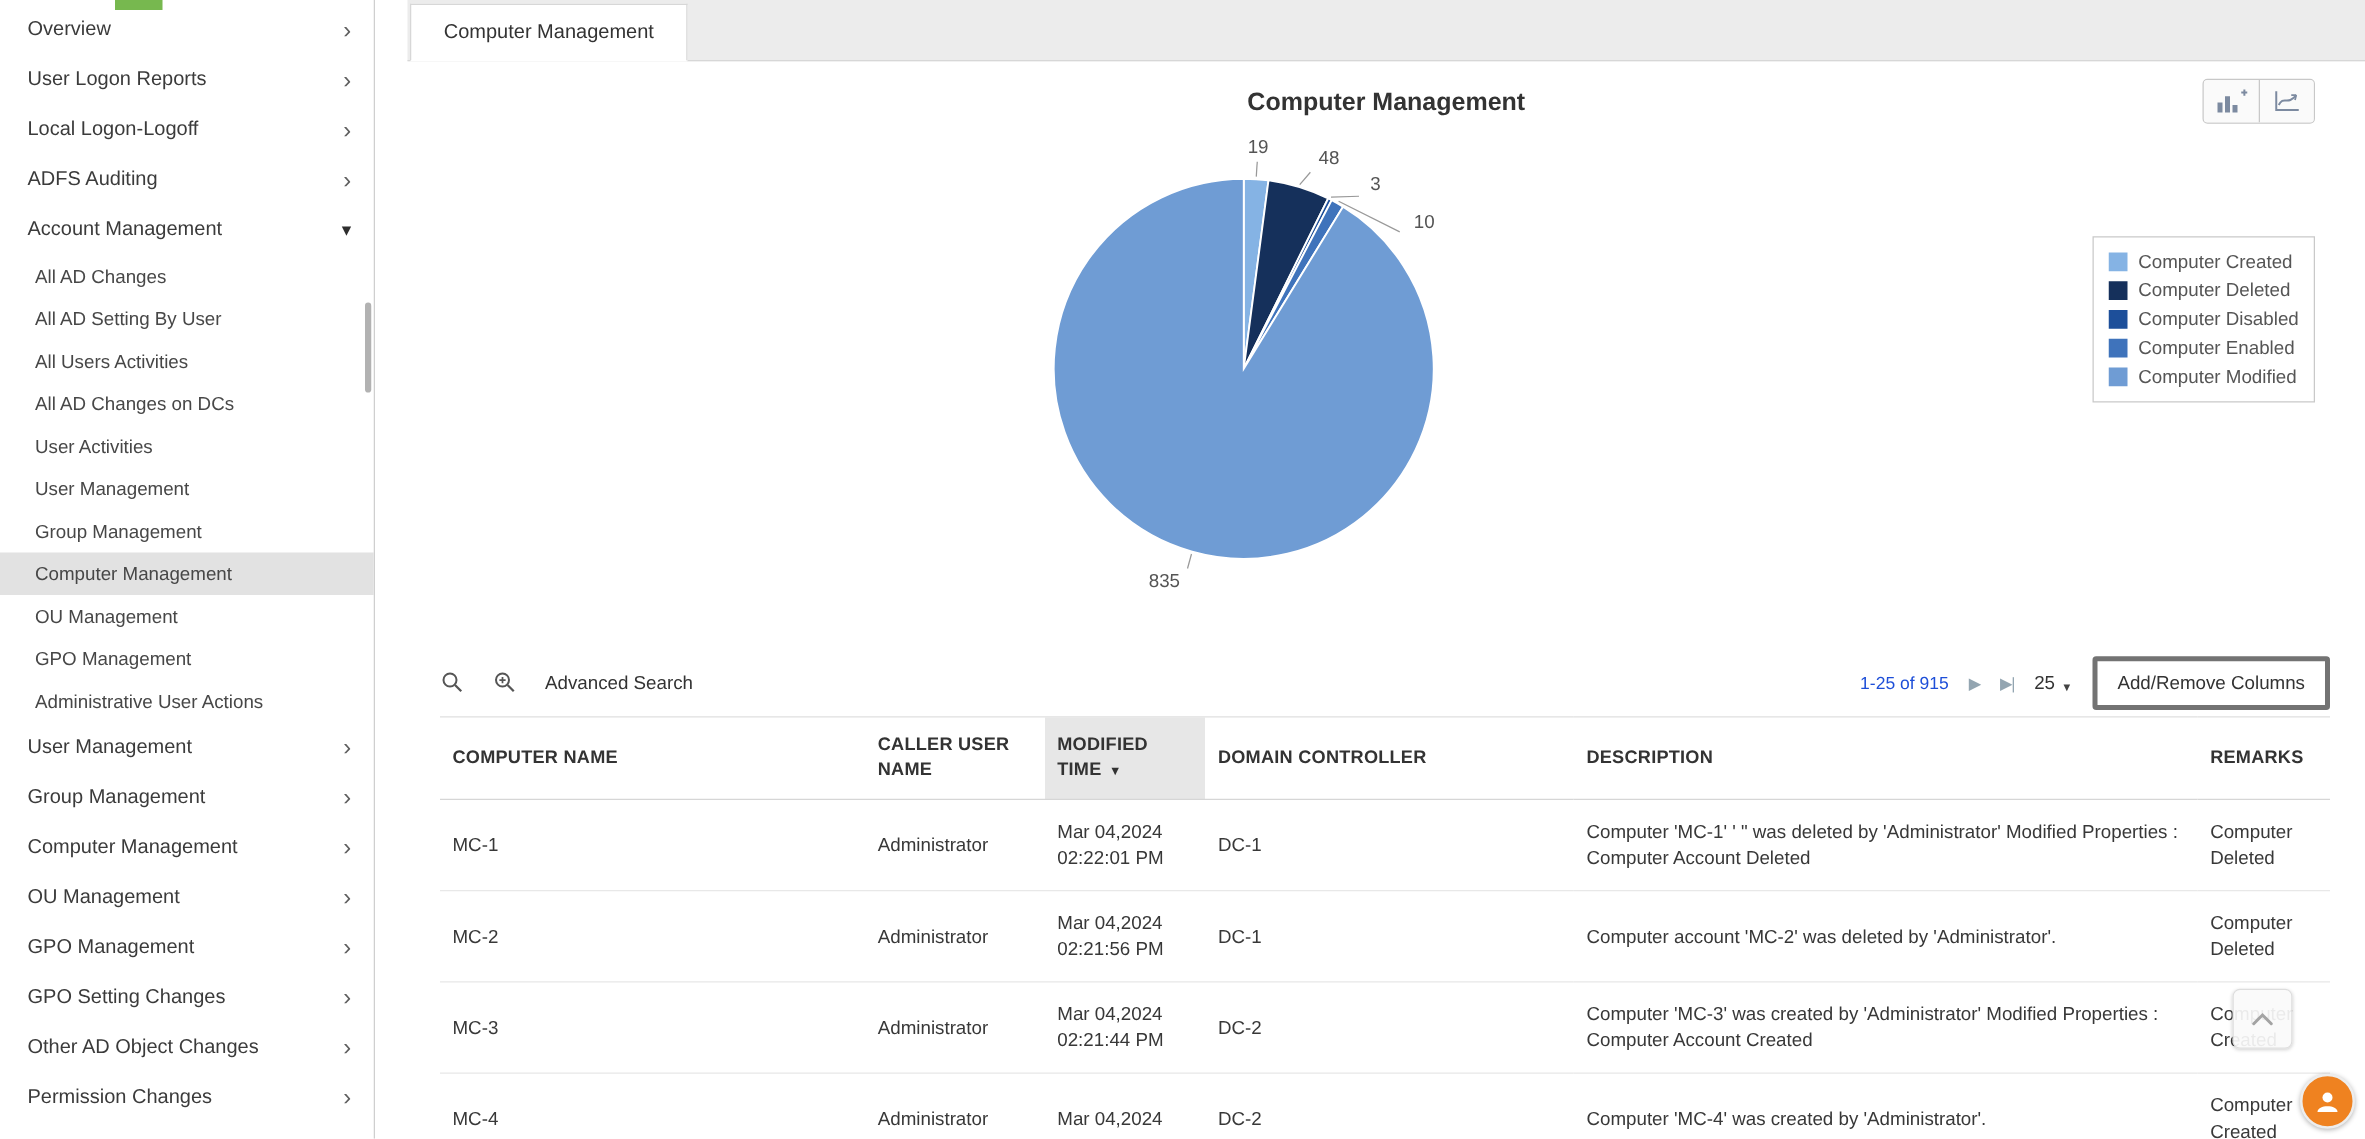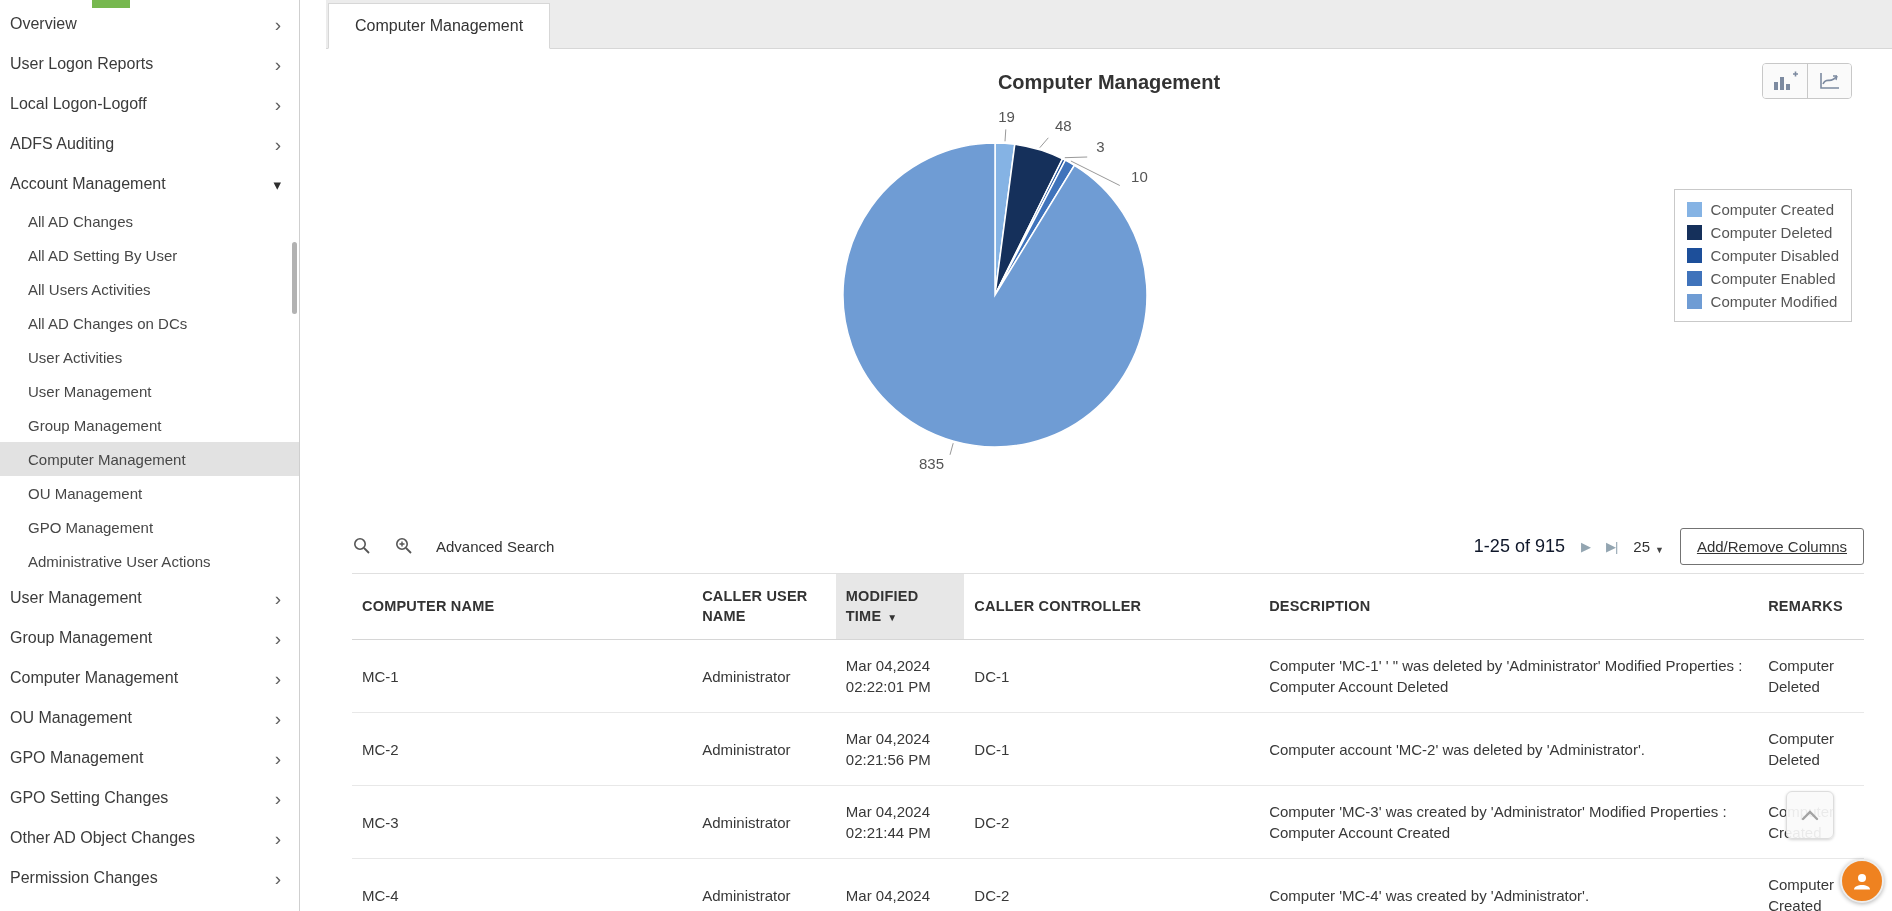--- a/index.html
+++ b/index.html
@@ -4,21 +4,21 @@
 <style>
   html,body{margin:0;padding:0;width:1892px;height:911px;overflow:hidden;
     font-family:"Liberation Sans",sans-serif;background:#fff;color:#333;}
   .app{width:100%;height:100%;display:flex;position:relative;}
   .green-accent{position:absolute;left:92px;top:0;width:38px;height:8px;background:#77b84f;z-index:5;}
 
   
   .sidebar{width:300px;flex-shrink:0;border-right:1px solid #cfcfcf;background:#fff;
     position:relative;padding-top:4px;box-sizing:border-box;}
   .nav-item{display:flex;align-items:center;justify-content:space-between;cursor:pointer;}
-  .nav-item.top{height:40px;padding:0 18px 0 10px;font-size:16px;color:#3b3b3b;}
+  .nav-item.top{height:40px;padding:0 18px 0 10px;font-size:16px;color:#3b3b3b;margin-left:12px;}
   .nav-item.sub{height:34px;padding:0 18px 0 28px;font-size:15px;color:#474747;text-align:right;}
   .nav-item.selected{background:#e2e2e2;}
   .chev{color:#5f5f5f;font-size:19px;line-height:1;}
   .chev.down{font-size:15px;color:#2e2e2e;}
   .scroll-thumb{position:absolute;right:2px;top:242px;width:5px;height:72px;background:#b2b2b2;border-radius:3px;}
 
   
   .main{flex:1;position:relative;background:#fff;}
   .content-inner{margin-left:26px;height:100%;}
   .tab-bar{height:48px;background:#ececec;border-bottom:1px solid #d7d7d7;display:flex;align-items:flex-end;}
@@ -35,26 +35,26 @@
   .legend{position:absolute;right:40px;top:140px;border:1px solid #c9c9c9;background:#fff;padding:8px 12px;}
   .legend-item{display:flex;align-items:center;gap:9px;height:23px;font-size:15px;color:#555;white-space:nowrap;}
   .swatch{width:15px;height:15px;flex-shrink:0;}
 
   
   .table-panel{padding:0 28px 0 26px;}
   .toolbar{height:54px;display:flex;align-items:center;gap:22px;}
   .tb-icon{display:flex;align-items:center;cursor:pointer;}
   .adv-label{font-size:15px;color:#333;cursor:pointer;}
   .toolbar-right{margin-left:auto;display:flex;align-items:center;gap:16px;}
-  .range-text{font-size:18px;color:#0f172a;}
+  .range-text{font-size:14px;color:#1d4ed8;}
   .pager-icon{color:#93a5b1;font-size:13px;cursor:pointer;letter-spacing:-1px;}
   .page-size{font-size:15px;color:#333;display:flex;align-items:flex-end;gap:5px;cursor:pointer;}
   .caret{font-size:9px;color:#444;}
-  .add-remove-btn{border:1px solid #737373;background:#fff;padding:9px 16px;font-size:15px;color:#333;
-    border-radius:3px;cursor:pointer;font-family:"Liberation Sans",sans-serif;text-decoration:underline;}
+  .add-remove-btn{border:4px solid #737373;background:#fff;padding:9px 16px;font-size:15px;color:#333;
+    border-radius:3px;cursor:pointer;font-family:"Liberation Sans",sans-serif;}
 
   table{width:100%;border-collapse:collapse;table-layout:fixed;}
   thead th{text-align:left;font-size:14.5px;font-weight:700;color:#333;padding:13px 10px;
     border-top:1px solid #e0e0e0;border-bottom:1px solid #d6d6d6;vertical-align:middle;letter-spacing:.2px;line-height:1.35;}
   thead th.sorted{background:#e7e7e7;}
   .sort-arrow{font-size:10px;margin-left:6px;color:#333;}
   tbody td{font-size:15px;color:#383838;padding:15px 10px;border-bottom:1px solid #e8e8e8;
     vertical-align:middle;line-height:1.4;word-wrap:break-word;}
 
   
@@ -271,21 +271,21 @@
               <col style="width:8.5%">
             <col style="width:19.5%">
               <col style="width:33%">
               <col style="width:7%">
           </colgroup>
           <thead>
               <tr>
                 <th><span>COMPUTER NAME</span></th>
                 <th><span>CALLER USER NAME</span></th>
                 <th class="sorted"><span>MODIFIED TIME</span><span class="sort-arrow">▼</span></th>
-                <th><span>CALLER CONTROLLER</span></th>
+                <th><span>DOMAIN CONTROLLER</span></th>
                 <th><span>DESCRIPTION</span></th>
                 <th><span>REMARKS</span></th>
               </tr>
             </thead>
           <tbody>
               <tr>
                 <td>MC-1</td>
                 <td>Administrator</td>
                 <td>Mar 04,2024 02:22:01 PM</td>
                 <td>DC-1</td>

